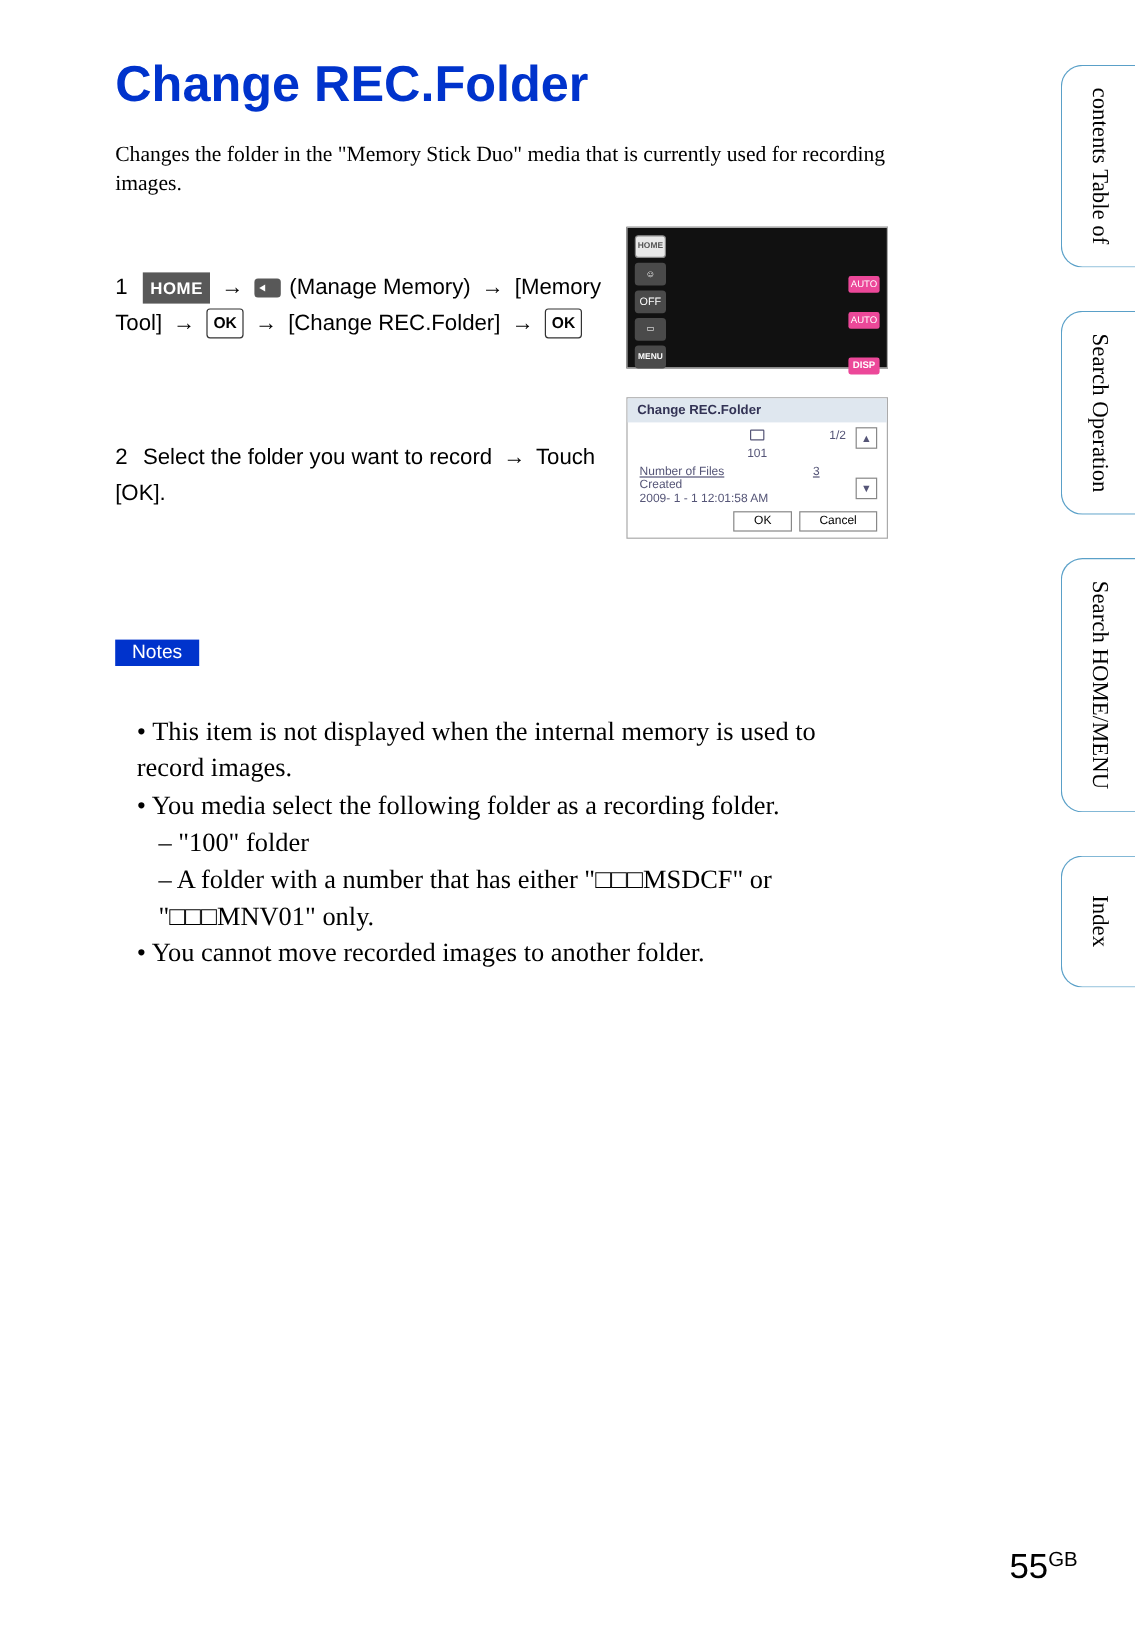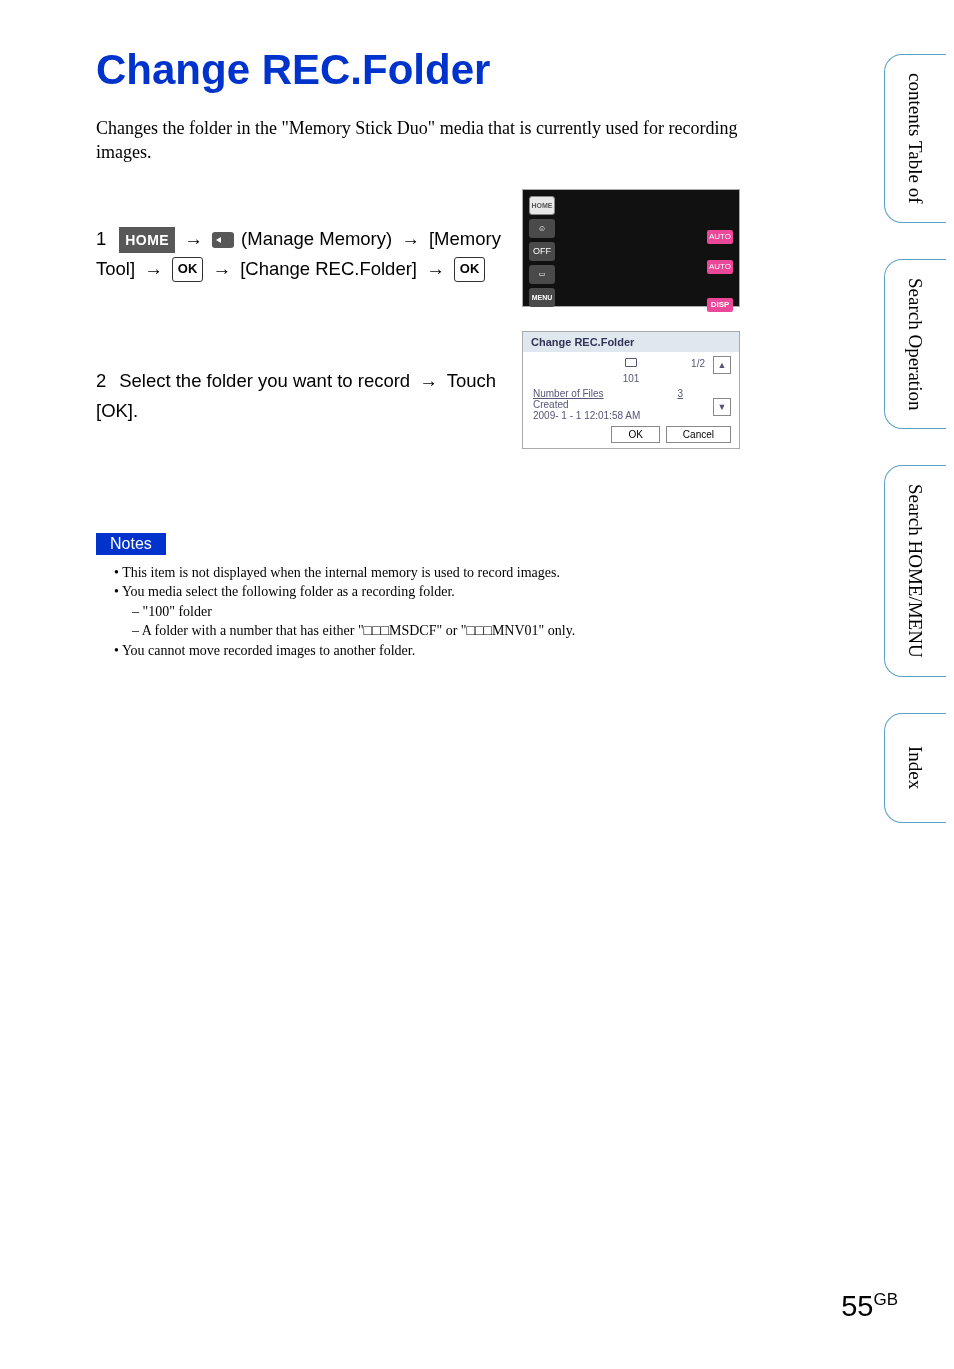--- a/index.html
+++ b/index.html
@@ -167,22 +167,23 @@
   .notes-badge{
     display:inline-block;
     background:#0033cc;color:#fff;
     font-family:Arial,sans-serif;font-weight:normal;font-size:16px;
     padding:2px 14px;
     margin: 60px 0 8px 0;
   }
   ul.notes-list{
     list-style:none;
     padding-left:18px;
-    font-size:14px;
+    font-size:22px;
     line-height:1.4;
+    margin-top:32px;
   }
   ul.notes-list > li::before{
     content:"•  ";
   }
   ul.notes-list ul{
     list-style:none;
     padding-left:18px;
   }
   ul.notes-list ul li::before{
     content:"–  ";

